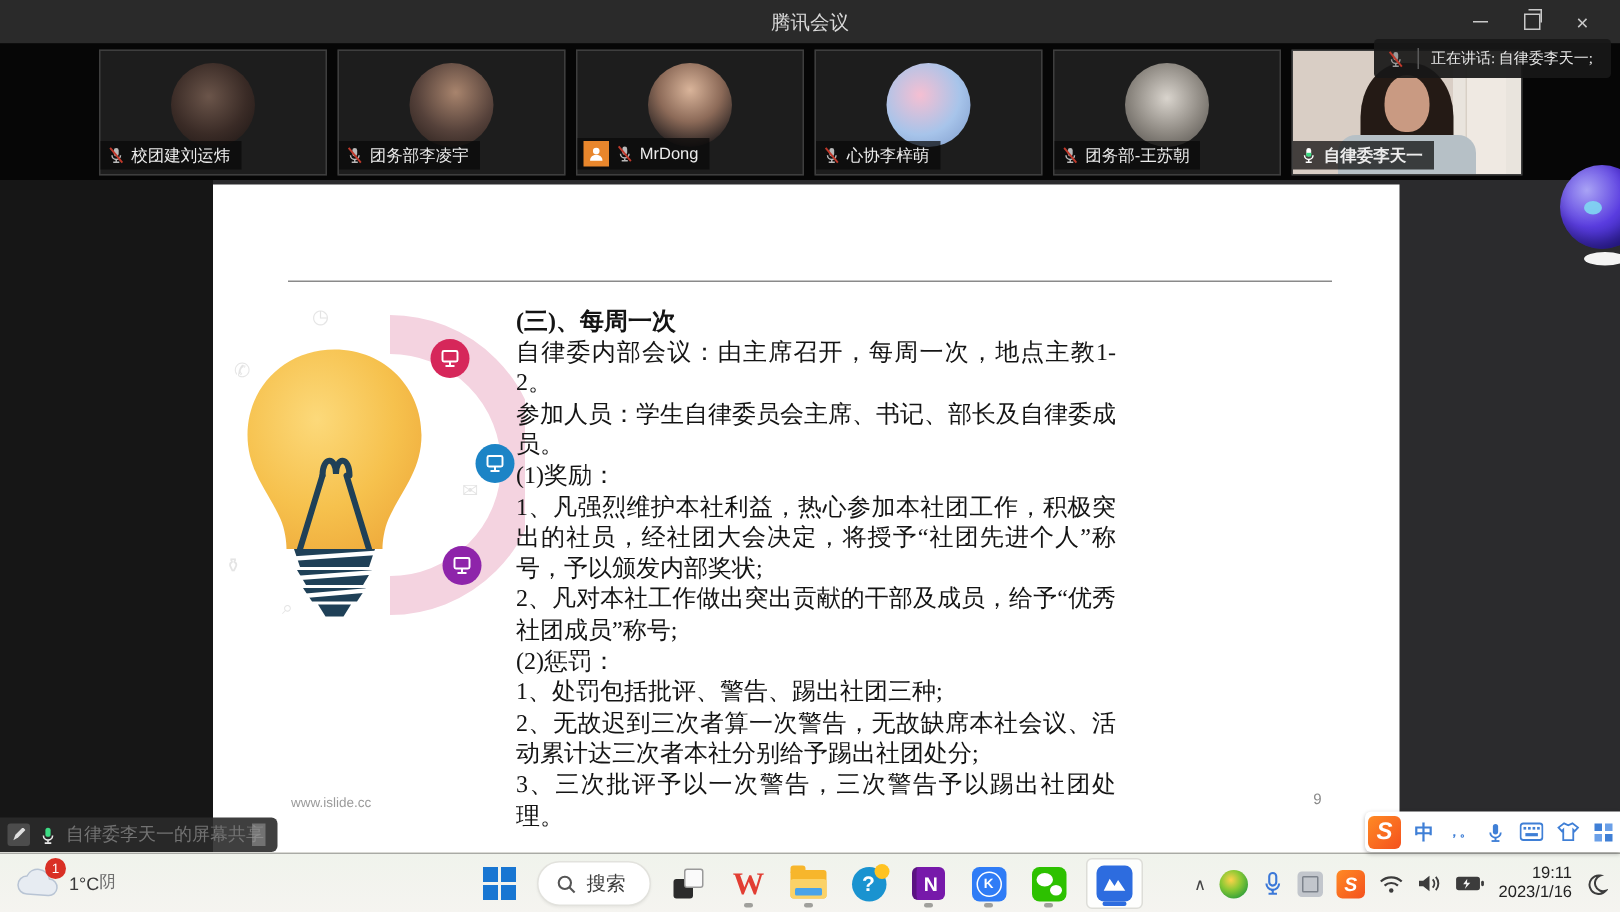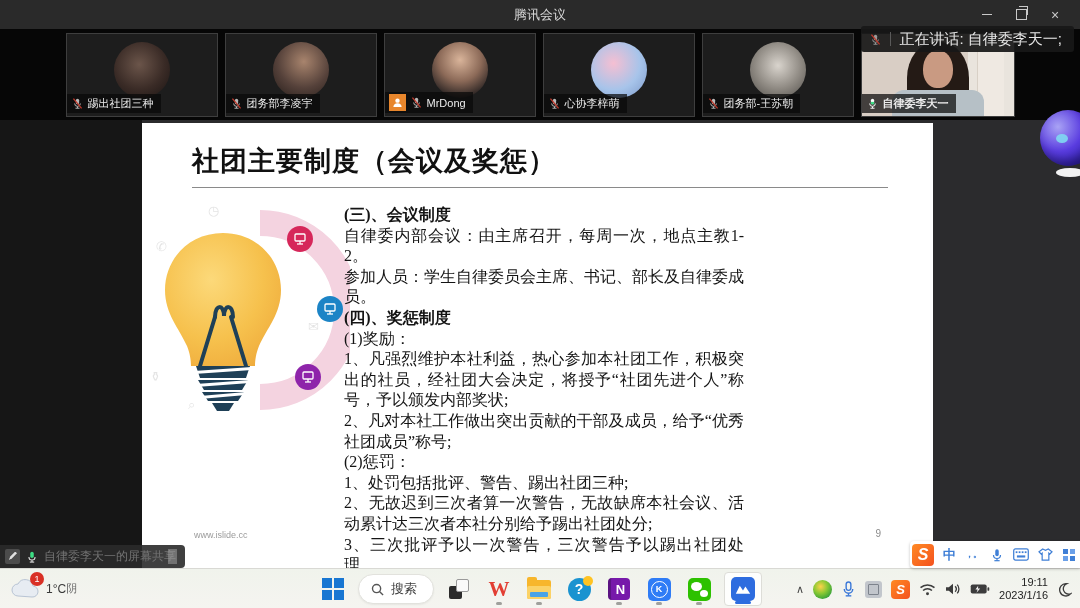--- a/index.html
+++ b/index.html
@@ -41,21 +41,21 @@
                border-radius:46% 46% 38% 38%;background:#241a15;}
   .scene .face{position:absolute;left:50%;top:16px;transform:translateX(-50%);width:30px;height:38px;
                border-radius:50% 50% 46% 46%;background:#c99a82;}
   .scene .shirt{position:absolute;left:50%;bottom:-4px;transform:translateX(-50%);width:92px;height:30px;
                 border-radius:12px 12px 0 0;background:#b6c0c6;}
 
   
   .speak-banner{position:absolute;top:26px;right:6px;height:26px;z-index:8;display:flex;align-items:center;gap:8px;
                 background:rgba(24,24,24,.93);border-radius:3px;padding:0 12px 0 8px;}
   .speak-banner .divider{width:1px;height:14px;background:#5a5a5a;}
-  .speak-banner .txt{color:#e8e8e8;font-size:15px;white-space:nowrap;}
+  .speak-banner .txt{color:#e8e8e8;font-size:10px;white-space:nowrap;font-family:Liberation Serif, serif;}
 
   
   .main-area{position:absolute;left:0;top:120px;width:1080px;height:448px;background:#2b2b2d;}
   .main-area .left-shade{position:absolute;left:0;top:0;width:142px;height:100%;background:#161616;}
   .slide{position:absolute;left:142px;top:3px;width:791px;height:445px;background:#ffffff;}
   .slide-title{position:absolute;left:50px;top:20px;font-size:27px;font-weight:bold;color:#111;
                letter-spacing:1px;font-family:"Liberation Sans",sans-serif;}
   .slide-rule{position:absolute;left:50px;top:64px;width:696px;height:1px;background:#8a8a8a;}
   .bulb-wrap{position:absolute;left:6px;top:78px;width:202px;height:212px;}
   .doodle{position:absolute;color:#cfcfcf;opacity:.55;font-size:13px;}
@@ -166,21 +166,21 @@
     <div class="tile">
       <div class="avatar av0"></div>
       <div class="name-chip">
         <svg class="mic-ico" viewBox="0 0 16 16">
             <rect x="6" y="2" width="4" height="7" rx="2" fill="#b9b9b9"></rect>
             <path d="M4.5 8a3.5 3.5 0 0 0 7 0" stroke="#b9b9b9" stroke-width="1.2" fill="none"></path>
             <line x1="8" y1="11.8" x2="8" y2="13.6" stroke="#b9b9b9" stroke-width="1.2"></line>
             <line x1="5.5" y1="13.8" x2="10.5" y2="13.8" stroke="#b9b9b9" stroke-width="1.2"></line>
             <line x1="3" y1="2" x2="13" y2="14" stroke="#c0392b" stroke-width="1.6"></line>
           </svg>
-        <span class="pname">踢出社团三种</span>
+        <span class="pname">校团建刘运炜</span>
       </div>
     </div>
 
     <div class="tile">
       <div class="avatar av1"></div>
       <div class="name-chip">
         <svg class="mic-ico" viewBox="0 0 16 16">
             <rect x="6" y="2" width="4" height="7" rx="2" fill="#b9b9b9"></rect>
             <path d="M4.5 8a3.5 3.5 0 0 0 7 0" stroke="#b9b9b9" stroke-width="1.2" fill="none"></path>
             <line x1="8" y1="11.8" x2="8" y2="13.6" stroke="#b9b9b9" stroke-width="1.2"></line>
@@ -268,21 +268,20 @@
         <line x1="3" y1="2" x2="13" y2="14" stroke="#c0392b" stroke-width="1.6"></line>
       </svg>
     <div class="divider"></div>
     <span class="txt">正在讲话: 自律委李天一;</span>
   </div>
 
   <div class="main-area">
     <div class="left-shade"></div>
 
     <div class="slide">
-      <div class="slide-title">社团主要制度（会议及奖惩）</div>
       <div class="slide-rule"></div>
 
       <div class="bulb-wrap">
         <span class="doodle" style="left:8px;top:38px;">✆</span>
         <span class="doodle" style="left:60px;top:2px;">◷</span>
         <span class="doodle" style="left:160px;top:118px;">✉</span>
         <span class="doodle" style="left:2px;top:168px;">⚱</span>
         <span class="doodle" style="left:40px;top:196px;">⌕</span>
         <svg width="202" height="212" viewBox="0 0 202 212">
           <path d="M112 22 A 86 86 0 1 1 112 196" fill="none" stroke="#f4d3e0" stroke-width="26"></path>
@@ -321,24 +320,23 @@
           </g>
           <g fill="#fff">
             <path d="M46 170 l58 -4 l0 3 l-58 4 z"></path>
             <path d="M48 183 l54 -4 l0 3 l-54 4 z"></path>
             <path d="M52 195 l46 -4 l0 3 l-46 4 z"></path>
           </g>
         </svg>
       </div>
 
       <div class="slide-body">
-        <p class="hd">(三)、会议制度</p>
+        <p class="hd">(三)、每周一次</p>
         <p>自律委内部会议：由主席召开，每周一次，地点主教1-2。</p>
         <p>参加人员：学生自律委员会主席、书记、部长及自律委成员。</p>
-        <p class="hd">(四)、奖惩制度</p>
         <p>(1)奖励：</p>
         <p>1、凡强烈维护本社利益，热心参加本社团工作，积极突出的社员，经社团大会决定，将授予“社团先进个人”称号，予以颁发内部奖状;</p>
         <p>2、凡对本社工作做出突出贡献的干部及成员，给予“优秀社团成员”称号;</p>
         <p>(2)惩罚：</p>
         <p>1、处罚包括批评、警告、踢出社团三种;</p>
         <p>2、无故迟到三次者算一次警告，无故缺席本社会议、活动累计达三次者本社分别给予踢出社团处分;</p>
         <p>3、三次批评予以一次警告，三次警告予以踢出社团处理。</p>
       </div>
 
       <div class="slide-url">www.islide.cc</div>

